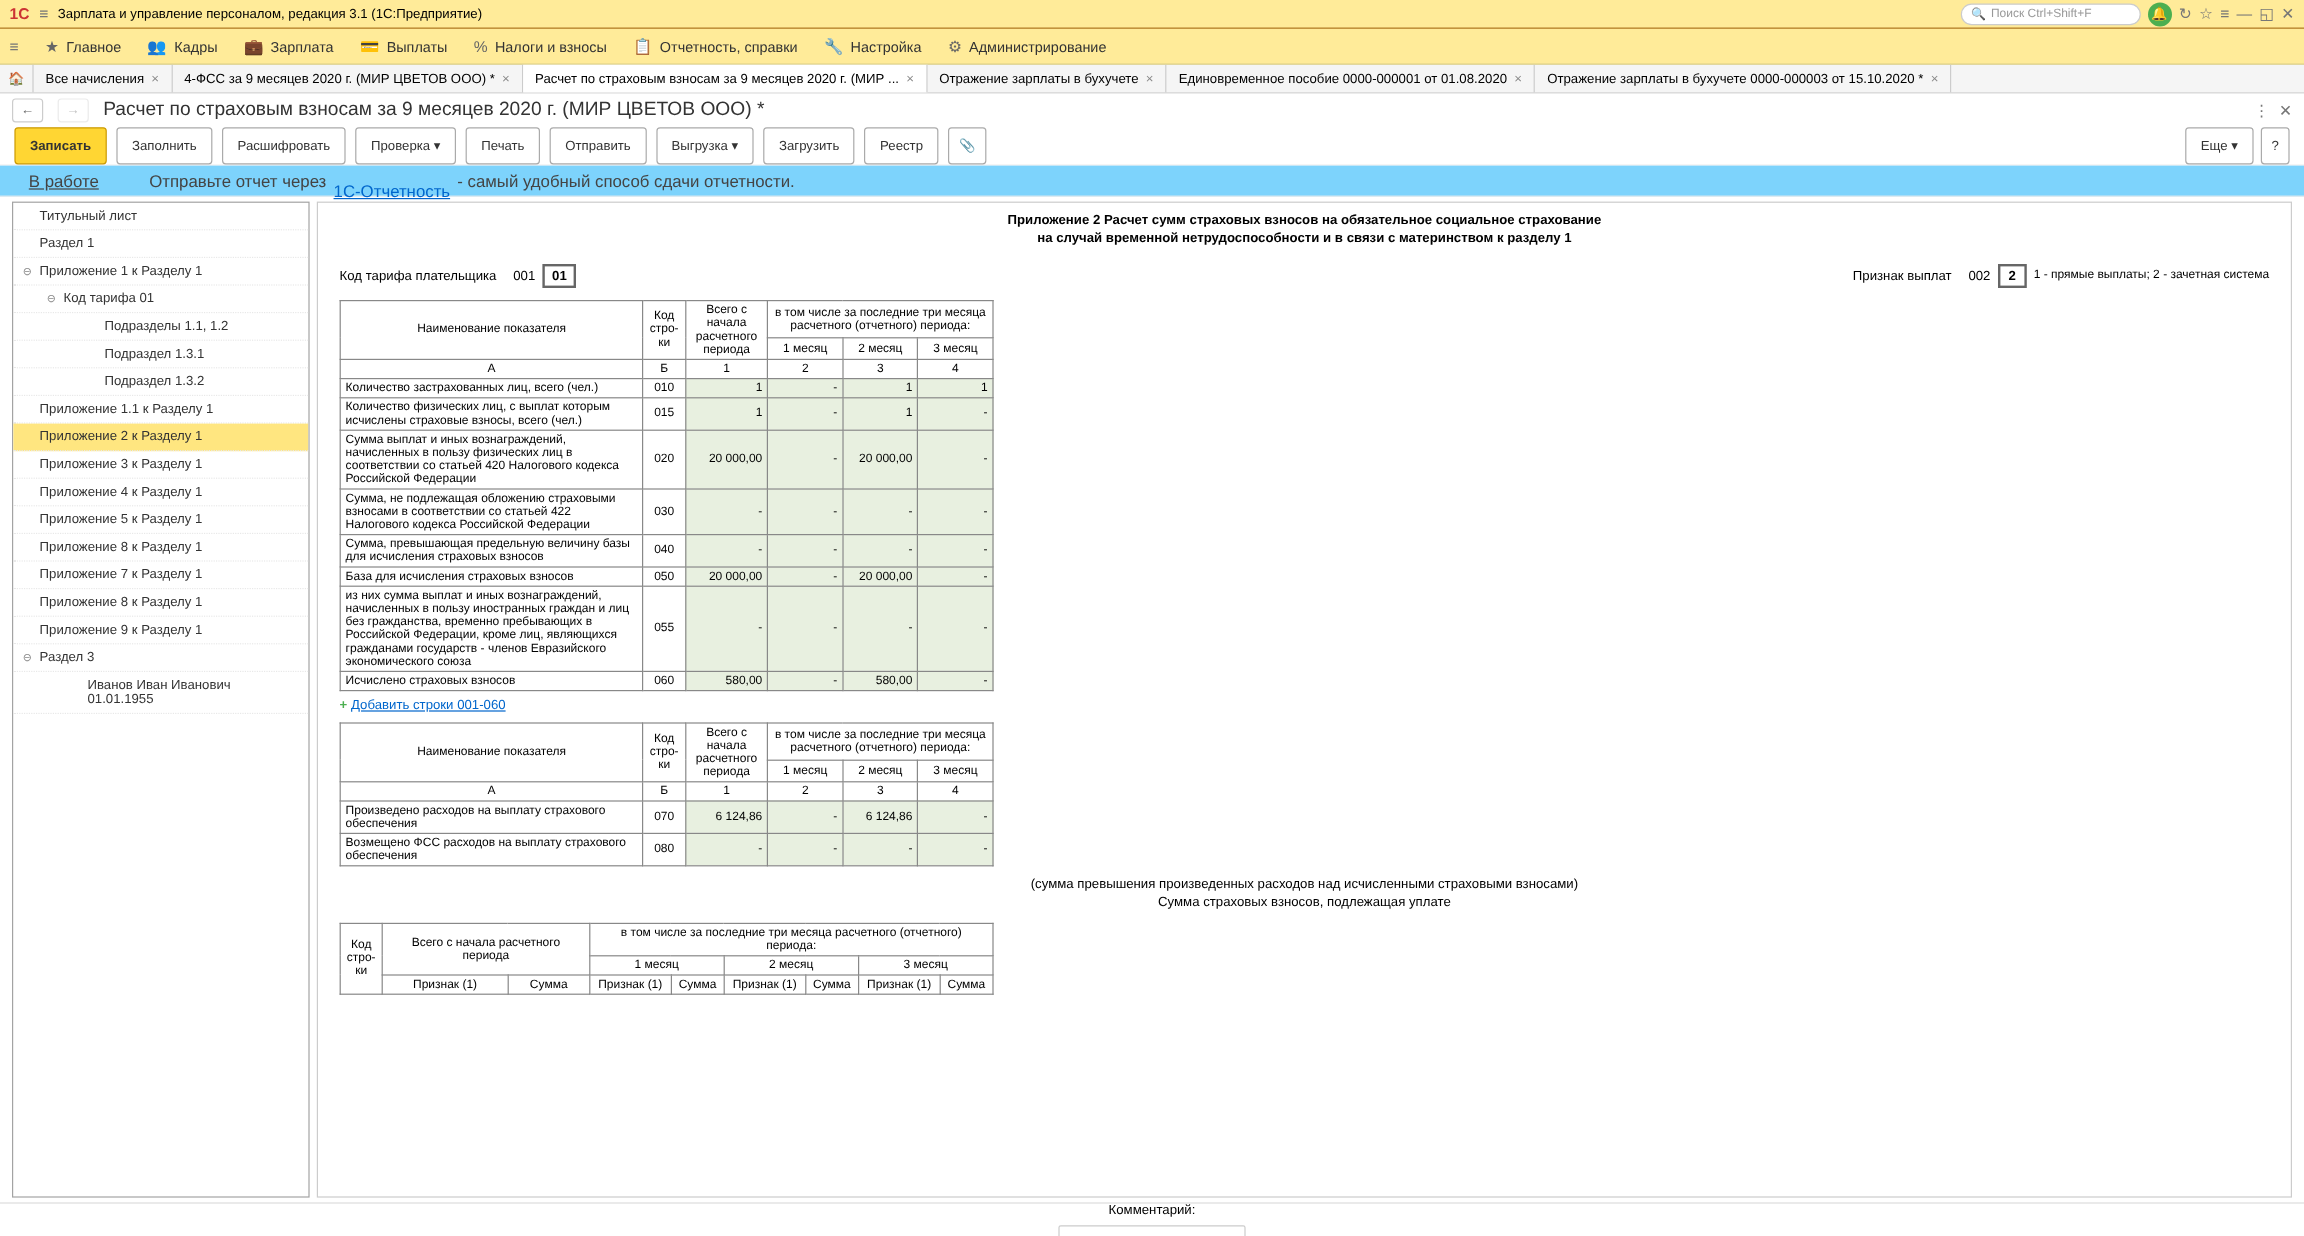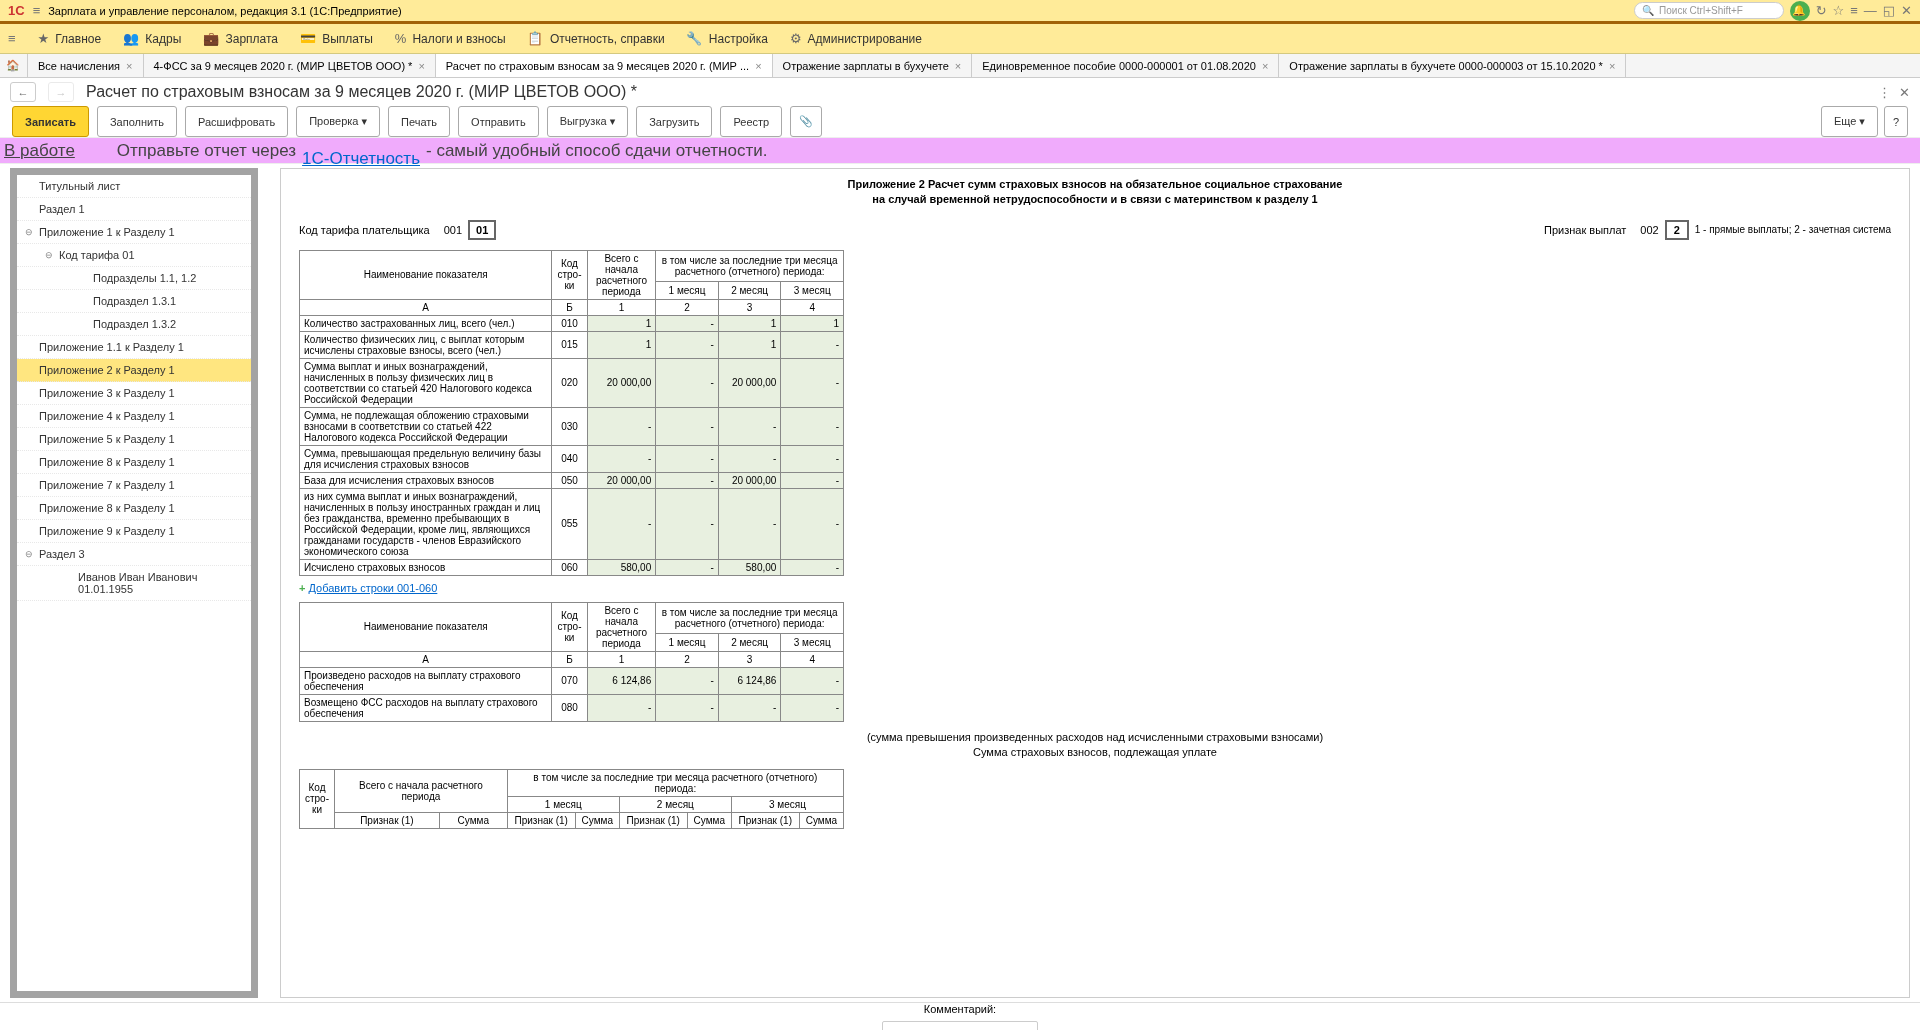--- a/index.html
+++ b/index.html
@@ -1,17 +1,17 @@
 <!DOCTYPE html>
 <html><head>
 <meta charset="utf-8">
 <style>
 * { margin: 0; padding: 0; box-sizing: border-box; font-family: Arial, sans-serif; }
 body { font-size: 11px; background: #fff; overflow: hidden; }
-.titlebar { background: #ffeb99; height: 24px; display: flex; align-items: center; padding: 0 8px; justify-content: space-between; border-bottom: 3px solid #a16207; }
+.titlebar { background: #ffeb99; height: 24px; display: flex; align-items: center; padding: 0 8px; justify-content: space-between; border-bottom: 1px solid #a16207; }
 .titlebar-left { display: flex; align-items: center; gap: 8px; }
 .logo-1c { color: #cc3333; font-weight: bold; font-size: 13px; }
 .titlebar-right { display: flex; align-items: center; gap: 6px; }
 .search-box { background: #fff; border: 1px solid #ccc; border-radius: 10px; padding: 2px 8px; width: 150px; color: #999; font-size: 10px; display: flex; align-items: center; gap: 4px; }
 .bell-icon { background: #4caf50; width: 20px; height: 20px; border-radius: 50%; display: inline-flex; align-items: center; justify-content: center; color: #fff; font-size: 11px; }
 .title-icon { color: #777; cursor: pointer; font-size: 13px; }
 
 .mainmenu { background: #ffeb99; height: 30px; display: flex; align-items: center; padding: 0 8px; gap: 22px; border-bottom: 1px solid #d4c980; }
 .menu-item { display: flex; align-items: center; gap: 6px; color: #333; cursor: pointer; font-size: 12px; }
 .menu-icon { color: #666; font-size: 13px; }
@@ -26,26 +26,26 @@
 .nav-btn { width: 26px; height: 20px; border: 1px solid #ccc; border-radius: 3px; display: flex; align-items: center; justify-content: center; cursor: pointer; color: #666; }
 .page-title { font-size: 16px; color: #333; }
 .navbar-right { margin-left: auto; display: flex; gap: 8px; }
 
 .toolbar { height: 32px; background: #fff; display: flex; padding: 0 12px; gap: 8px; border-bottom: 1px solid #eee; }
 .btn { background: #fff; border: 1px solid #aaa; border-radius: 3px; padding: 4px 12px; cursor: pointer; font-size: 11px; color: #333; }
 .btn-primary { background: #ffd633; border-color: #cc9900; font-weight: bold; }
 .btn-icon { padding: 4px 8px; }
 .toolbar-right { margin-left: auto; display: flex; gap: 6px; }
 
-.statusbar { height: 26px; background: #f0abfc; display: flex; align-items: center; padding: 0 4px; gap: 6px; font-size: 17px; color: #444; border-bottom: 1px solid #eee; }
+.statusbar { height: 26px; background: #7dd3fc; display: flex; align-items: center; padding: 0 24px; gap: 6px; font-size: 14px; color: #444; border-bottom: 1px solid #eee; }
 .link { color: #0066cc; text-decoration: underline; cursor: pointer; margin-top: 16px; }
 .status-underline { text-decoration: underline; }
 
 .content { display: flex; height: calc(100vh - 24px - 30px - 24px - 28px - 32px - 26px - 28px); }
-.sidebar { width: 248px; border: 7px solid #a3a3a3; margin: 4px 16px 4px 10px; overflow-y: auto; background: #fff; }
+.sidebar { width: 248px; border: 1px solid #a3a3a3; margin: 4px 0 4px 10px; overflow-y: auto; background: #fff; }
 .tree-item { padding: 5px 8px; cursor: pointer; font-size: 11px; color: #333; border-bottom: 1px dotted #e8e8e8; display: flex; align-items: center; }
 .tree-item.active { background: #ffe680; }
 .tree-indent-1 { padding-left: 28px; }
 .tree-indent-2 { padding-left: 48px; }
 .tree-indent-3 { padding-left: 62px; }
 .tree-expand { width: 14px; display: inline-block; color: #888; font-size: 9px; }
 
 .main-panel { flex: 1; margin: 4px 10px 4px 6px; border: 1px solid #ccc; overflow-y: auto; background: #fff; padding: 8px 18px; position: relative; }
 .report-title { text-align: center; font-weight: bold; font-size: 11px; margin-bottom: 12px; line-height: 1.4; }
 .meta-row { display: flex; align-items: center; gap: 6px; font-size: 11px; margin-bottom: 10px; justify-content: space-between; }

